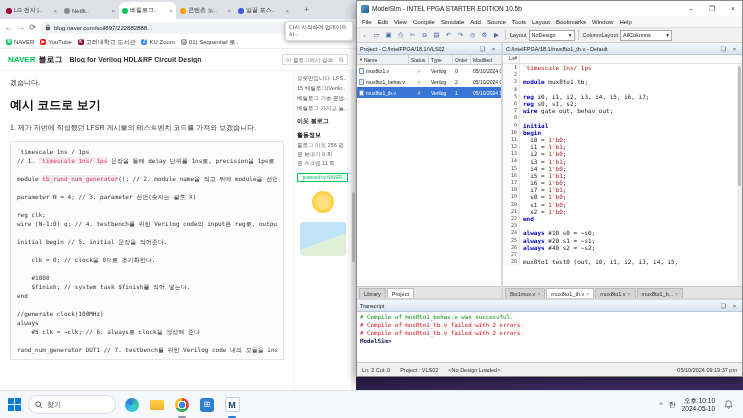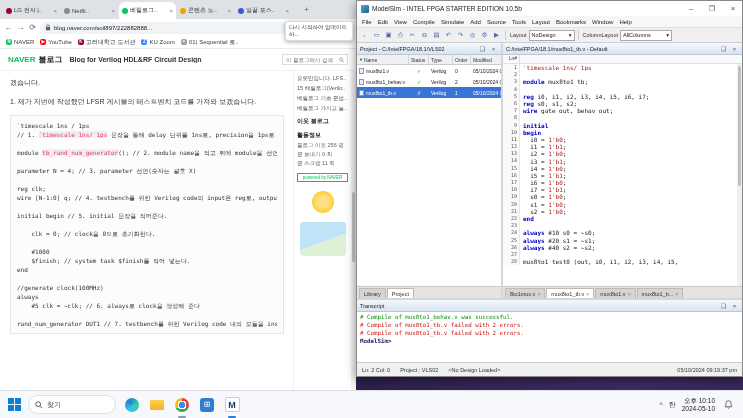--- a/index.html
+++ b/index.html
@@ -215,20 +215,21 @@
       <svg width="6" height="6" viewBox="0 0 10 10">
           <circle cx="4" cy="4" r="3" fill="none" stroke="#888" stroke-width="1.3"></circle>
           <path d="M6.5 6.5L9 9" stroke="#888" stroke-width="1.3"></path>
         </svg>
     </span>
   </div>
 
   <div class="blog-body">
     <div class="blog-main">
       <p class="prev-text">겠습니다.</p>
+      <h2 class="blog-h2">예시 코드로 보기</h2>
       <p class="blog-para">1. 제가 저번에 작성했던 LFSR 게시물의 테스트벤치 코드를 가져와 보겠습니다.</p>
       <div class="codeblock">
 
           <div class="cl"><span class="tok-w"></span><span>`timescale 1ns / 1ps</span><span></span></div>
 
           <div class="cl"><span class="tok-w"></span><span>// 1. </span><span class="tok-c">`timescale 1ns/ 1ps</span><span> 문장을 통해 delay 단위를 1ns로, precision을 1ps로 설정한다.</span></div>
 
           <div class="cl"><span class="tok-w"></span><span></span><span></span></div>
 
           <div class="cl"><span class="tok-w">module </span><span></span><span class="tok-c">tb_rand_num_generator</span><span>(); // 2. module name을 적고 뒤에 module을 선언한다.</span></div>

